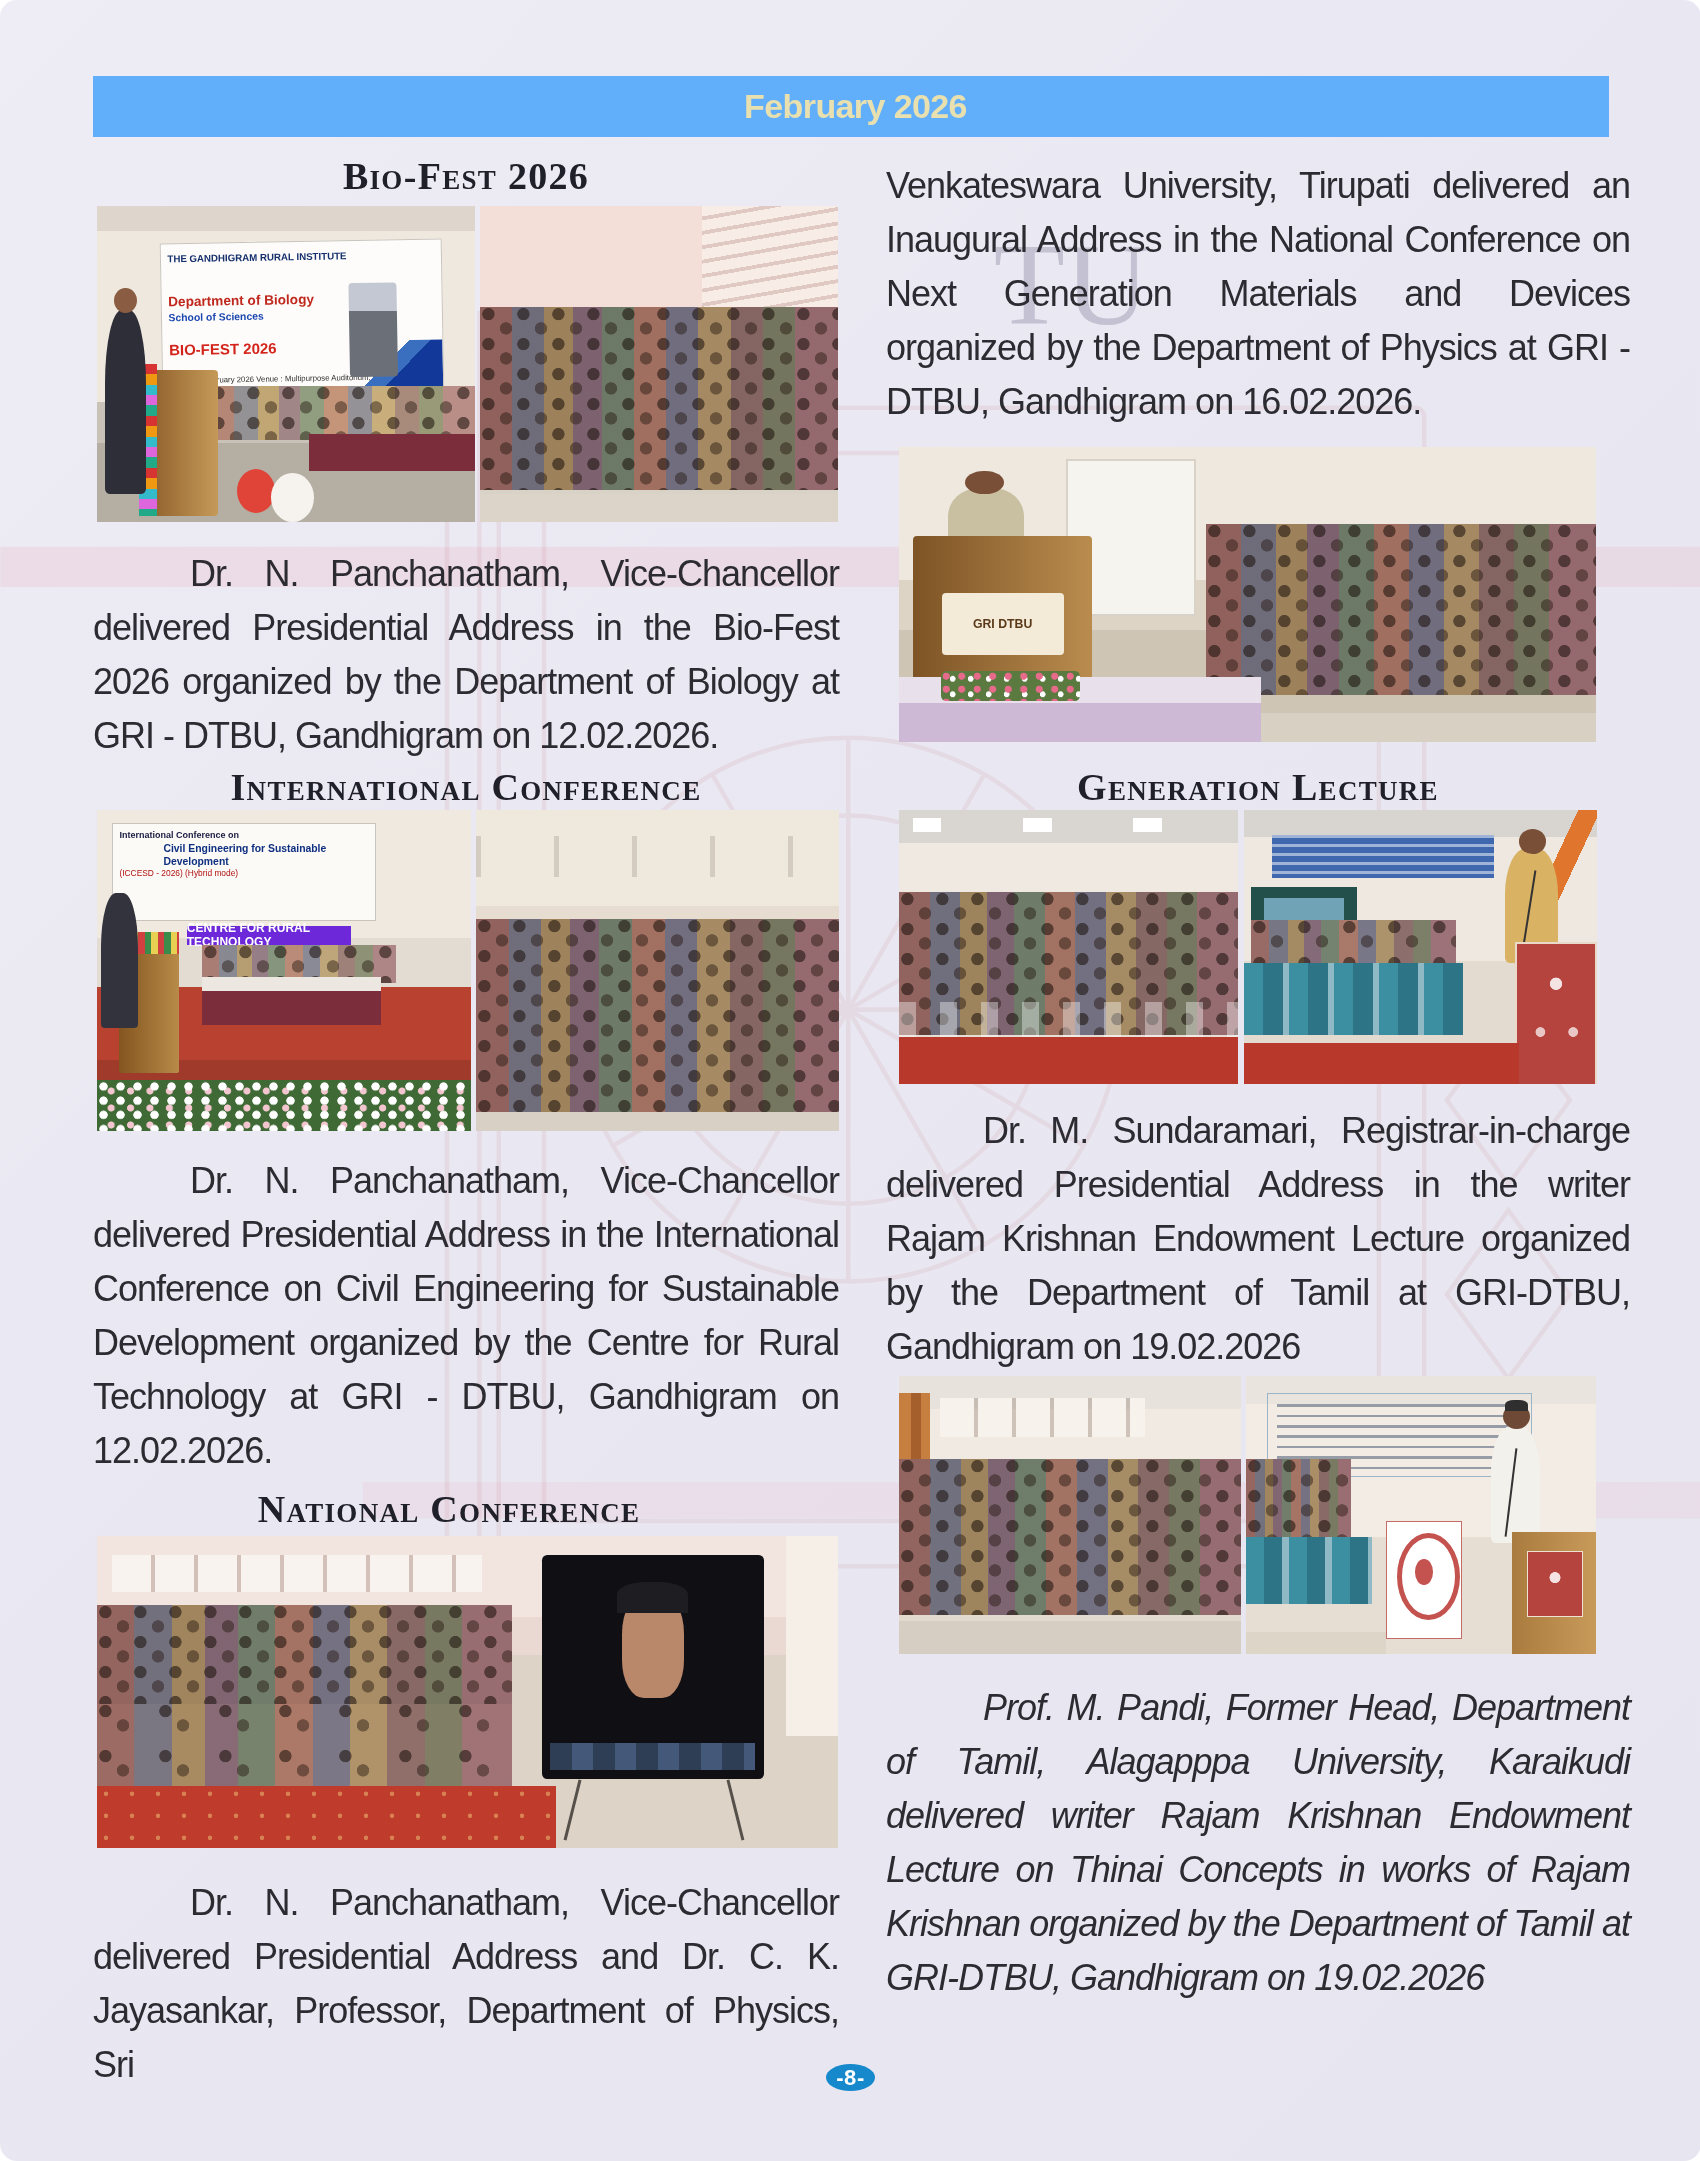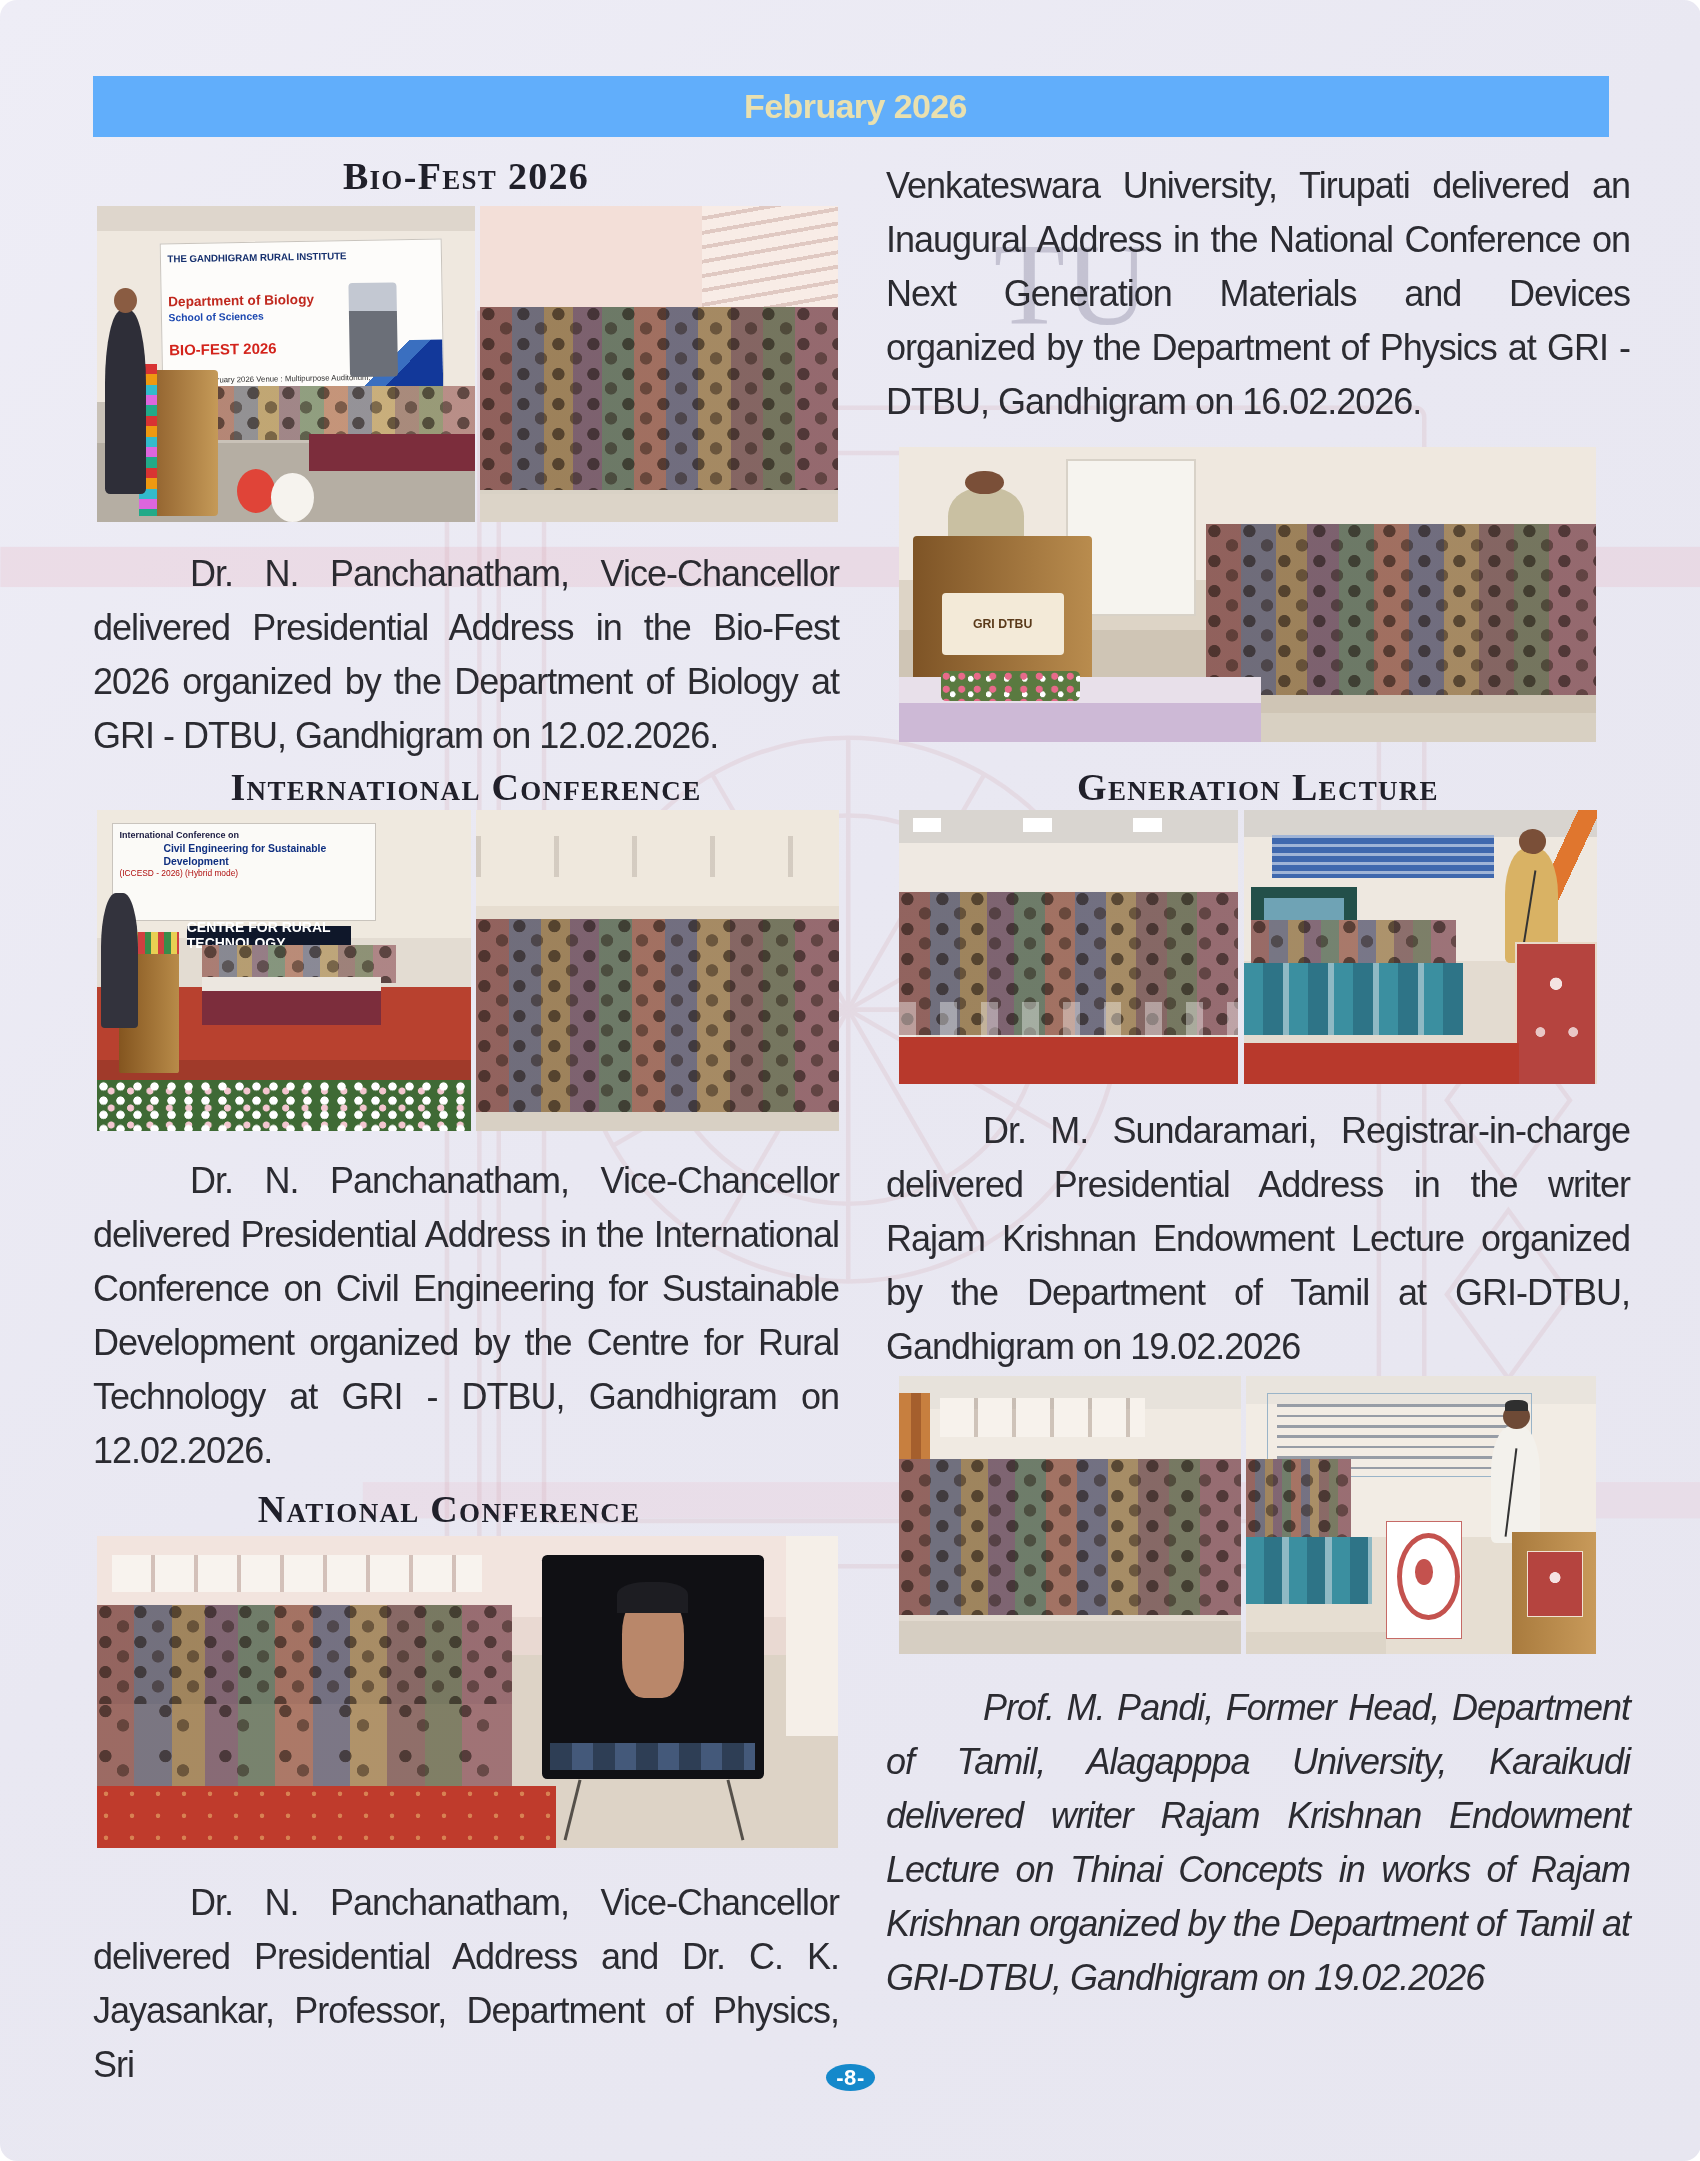--- a/index.html
+++ b/index.html
@@ -127,21 +127,21 @@
 
   <h2 class="sec-h" style="left:93px;top:765px;width:746px;">International Conference</h2>
 
   <div class="ph" style="left:97px;top:810px;width:374px;height:321px;">
     <div class="abs" style="inset:0;background:linear-gradient(180deg,#efe9df 0 40%,#e3dcd2 40% 55%,#b8412f 55% 78%,#a03a2a 78% 100%);"></div>
     <div class="abs" style="left:4%;top:4%;width:70%;height:30%;background:#fbfaf7;border:0.6px solid #c9c4bd;overflow:hidden;">
       <p class="banner-line" style="font-size:9px;font-weight:bold;color:#1a1a40;margin-top:6.5px;">International Conference on</p>
       <p class="banner-line" style="font-size:10.4px;font-weight:bold;color:#0f2f80;margin-left:44px;">Civil Engineering for Sustainable Development</p>
       <p class="banner-line" style="font-size:8.4px;color:#b01010;">(ICCESD - 2026) (Hybrid mode)</p>
     </div>
-    <div class="abs" style="left:24%;top:36%;width:44%;height:6%;background:#0f172a;color:#fff;font-size:14px;font-weight:bold;display:flex;align-items:center;justify-content:center;">CENTRE FOR RURAL TECHNOLOGY</div>
+    <div class="abs" style="left:24%;top:36%;width:44%;height:6%;background:#6d28d9;color:#fff;font-size:12px;font-weight:bold;display:flex;align-items:center;justify-content:center;">CENTRE FOR RURAL TECHNOLOGY</div>
     <div class="crowd" style="left:28%;top:42%;width:52%;height:12%;--base:#b7a98f;"></div>
     <div class="abs" style="left:28%;top:52%;width:48%;height:15%;background:linear-gradient(180deg,#ece7e0 0 30%,#7c2d3c 30%);"></div>
     <div class="abs" style="left:6%;top:38%;width:16%;height:44%;background:linear-gradient(90deg,#84551f,#b88b49);border-radius:2.6px;"></div>
     <div class="abs" style="left:6%;top:38%;width:16%;height:7%;background:repeating-linear-gradient(90deg,#d04040 0 6.5px,#3a8c4a 6.5px 13px,#e8d052 13px 19.4px);"></div>
     <div class="abs" style="left:1%;top:26%;width:10%;height:42%;background:#33333d;border-radius:40% 40% 3.9px 3.9px;"></div>
     <div class="abs" style="left:0;bottom:0;width:100%;height:16%;background-color:#3f6a35;background-image:radial-gradient(circle at 6.5px 6.5px,#ffffff 3.9px,transparent 4.5px),radial-gradient(circle at 14.2px 11px,#f3c6cf 3.2px,transparent 3.9px);background-size:17px 14.2px,19.4px 17px;"></div>
   </div>
 
   <div class="ph" style="left:476px;top:810px;width:363px;height:321px;">
     <div class="abs" style="inset:0;background:linear-gradient(180deg,#efe8dd 0 30%,#e6ddd0 30% 42%,#cfc5b6 42% 100%);"></div>

